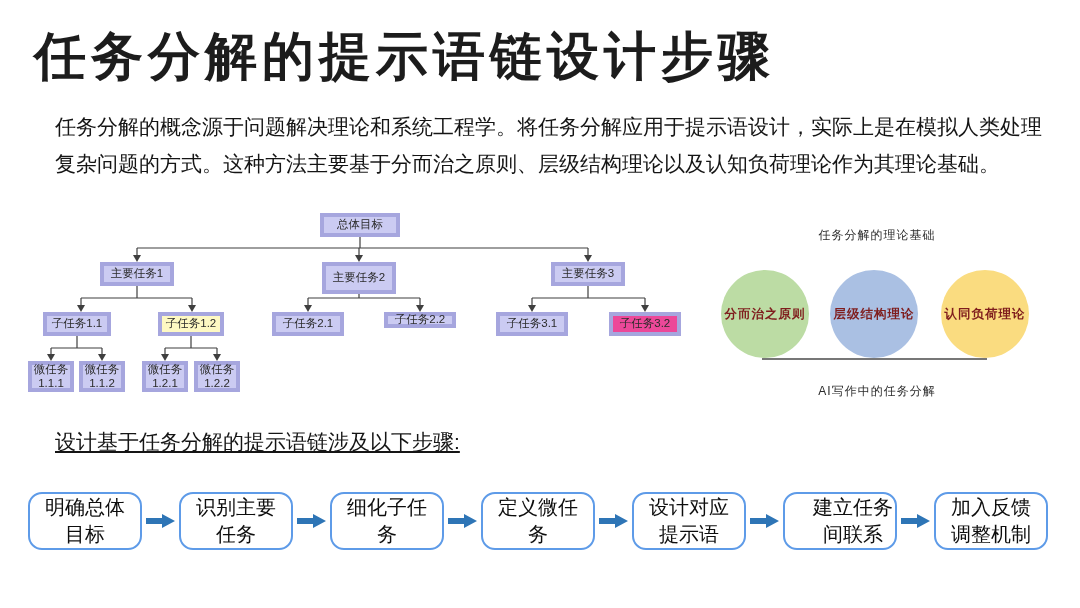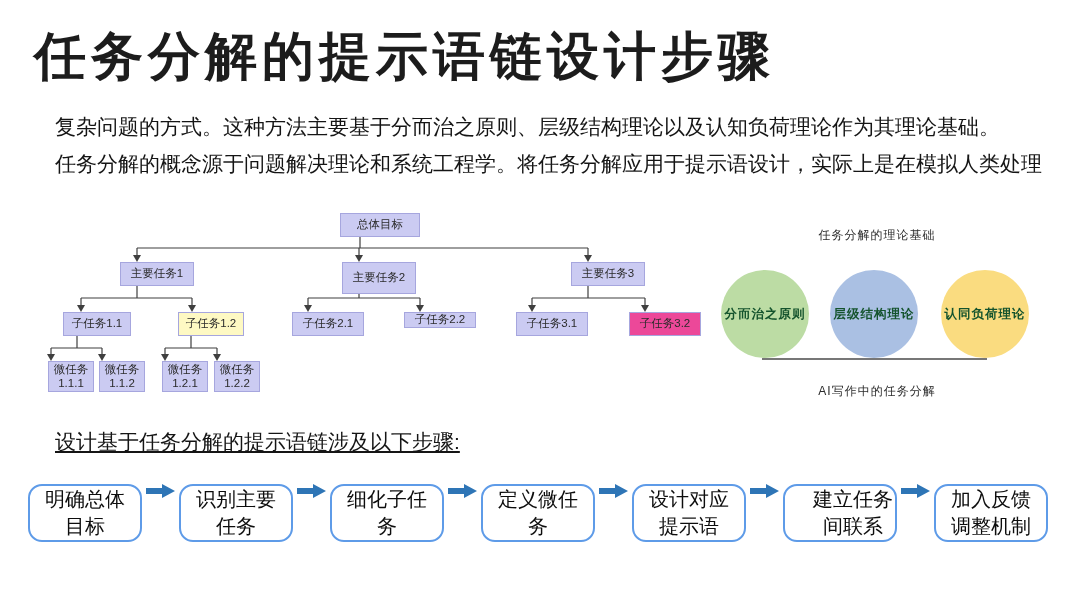--- a/index.html
+++ b/index.html
@@ -46,43 +46,42 @@
   .tree-node {
     position: absolute;
     display: flex;
     align-items: center;
     justify-content: center;
     text-align: center;
     font-size: 11.5px;
     line-height: 13.5px;
     color: #2b2b2b;
     background: #cbcbf2;
-    border: 1px solid #701a75;
+    border: 4px solid #701a75;
     white-space: pre-line;
-    margin-left: 20px;
   }
 
   
   .theory-title, .theory-caption {
     position: absolute;
     width: 300px;
     text-align: center;
     font-size: 12px;
     color: #2b2b2b;
     letter-spacing: 1px;
   }
   .theory-circle {
     position: absolute;
     border-radius: 50%;
     display: flex;
     align-items: center;
     justify-content: center;
     font-size: 12.5px;
     font-weight: 700;
-    color: #14532d;
+    color: #7f1d1d;
     letter-spacing: 1px;
   }
 
   .steps-intro {
     position: absolute;
     left: 55px;
     top: 428px;
     font-size: 21px;
     color: #151515;
     white-space: nowrap;
@@ -91,21 +90,21 @@
 
   
   .flow {
     position: absolute;
     left: 28px;
     top: 484px;
     width: 1020px;
     height: 74px;
     display: flex;
     justify-content: space-between;
-    align-items: flex-start;
+    align-items: center;
   }
   .step-box {
     width: 114px;
     border: 2px solid #5e9be8;
     border-radius: 14px;
     background: #ffffff;
     display: flex;
     align-items: center;
     justify-content: center;
     text-align: center;
@@ -123,22 +122,22 @@
   }
 </style>
 </head>
 <body>
 
 <div class="slide">
 
   <div class="title">任务分解的提示语链设计步骤</div>
 
   <div class="para">
+    <div class="line">任务分解的概念源于问题解决理论和系统工程学。将任务分解应用于提示语设计，实际上是在模拟人类处理</div>
     <div class="line">复杂问题的方式。这种方法主要基于分而治之原则、层级结构理论以及认知负荷理论作为其理论基础。</div>
-    <div class="line">任务分解的概念源于问题解决理论和系统工程学。将任务分解应用于提示语设计，实际上是在模拟人类处理</div>
   </div>
 
   <svg class="overlay-svg">
     <path fill="none" stroke="#3f3f3f" stroke-width="1.2" d="
       M360,237 V248 M137,248 H588 M137,248 V256 M359,248 V256 M588,248 V256
       M137,286 V298 M81,298 H192 M81,298 V306 M192,298 V306
       M359,286 V298 M308,298 H420 M308,298 V306 M420,298 V306
       M588,286 V298 M532,298 H645 M532,298 V306 M645,298 V306
       M77,336 V348 M51,348 H102 M51,348 V355 M102,348 V355
       M191,336 V348 M165,348 H217 M165,348 V355 M217,348 V355"></path>

